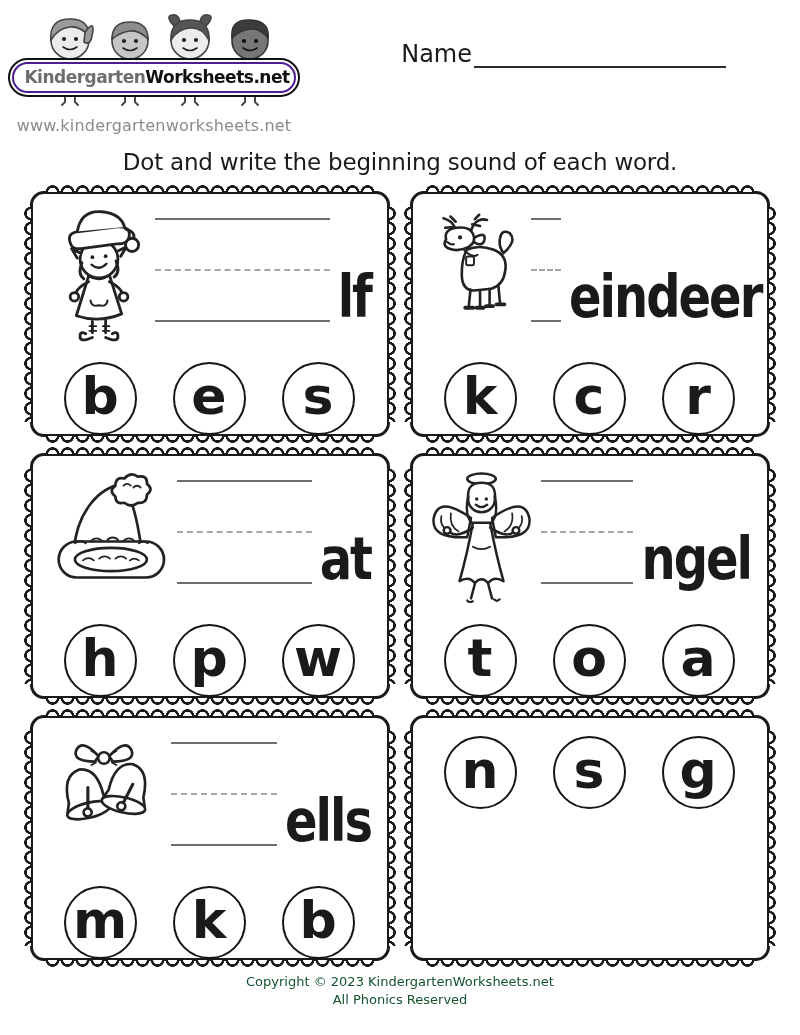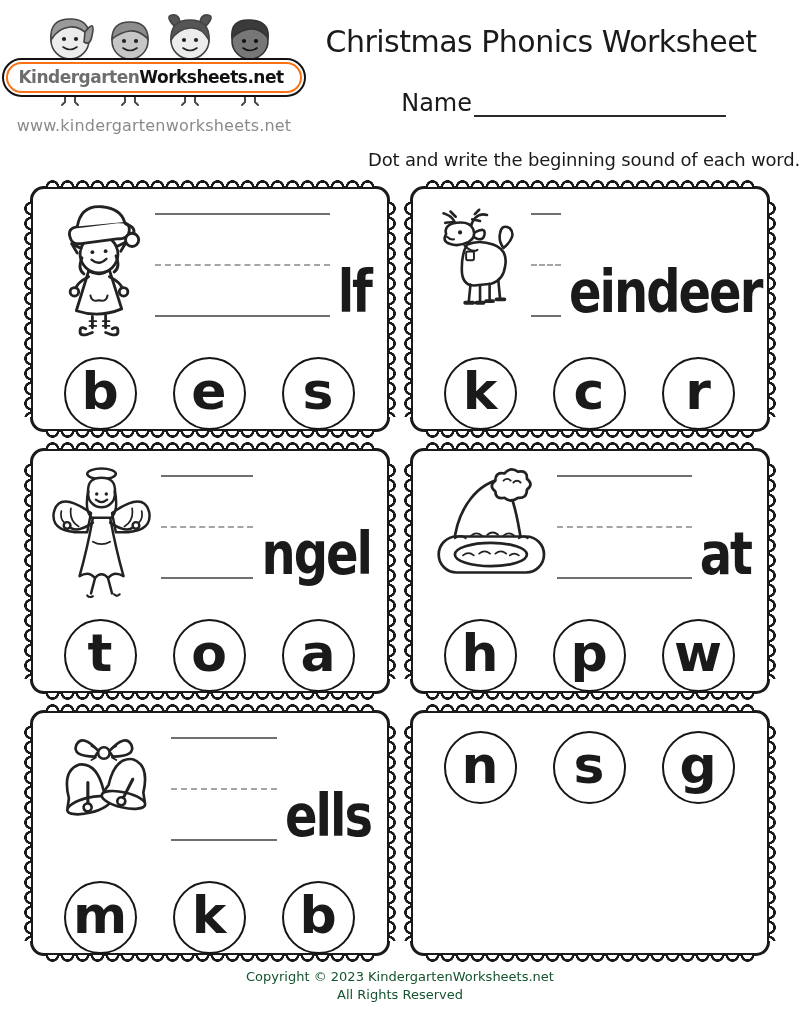--- a/index.html
+++ b/index.html
@@ -5,30 +5,30 @@
   * { box-sizing: border-box; }
   html,body { margin:0; padding:0; }
   body {
     width:800px; height:1035px; background:#ffffff; overflow:hidden;
     font-family:"DejaVu Sans","Liberation Sans",sans-serif; color:#1a1a1a;
   }
   
   .top { display:flex; padding:10px 28px 0 28px; }
   .logo { width:252px; flex:none; display:flex; flex-direction:column; align-items:center; }
   .banner { border:2px solid #111; border-radius:24px; padding:2px; background:#fff; margin-top:-6px; position:relative; z-index:2; }
-  .banner-in { border:2px solid #f97316; border-radius:20px; padding:3px 16px 4px 10px; white-space:nowrap; }
+  .banner-in { border:2px solid #4c1d95; border-radius:20px; padding:3px 4px 4px 10px; white-space:nowrap; }
   .banner-in .b1 { font-size:17px; font-weight:bold; color:#6e6e6e; letter-spacing:-0.5px; }
   .banner-in .b2 { font-size:17px; font-weight:bold; color:#111; letter-spacing:-0.5px; }
   .logo-url { margin-top:8px; font-size:16px; color:#8a8a8a; letter-spacing:0.2px; }
   .head-right { flex:1; display:flex; flex-direction:column; }
   h1.title { margin:14px 0 0 30px; font-size:30px; font-weight:400; text-align:center; letter-spacing:-0.5px; }
   .name-row { margin:30px 46px 0 auto; font-size:24px; display:flex; align-items:center; }
   .name-line { display:inline-block; width:252px; border-bottom:2px solid #2a2a2a; height:28px; margin-left:2px; }
   
-  .instruction { text-align:right; font-size:18px; margin:14px 0 0 0; letter-spacing:-0.2px; }
+  .instruction { text-align:center; font-size:23px; margin:14px 0 0 0; letter-spacing:-0.2px; }
   
   .grid { display:grid; grid-template-columns:360px 360px; gap:16px 20px; margin:16px 30px 0 30px; }
   .card-wrap { position:relative; height:246px; }
   .card {
     position:relative; width:100%; height:100%;
     background:#fff; border:3px solid #1a1a1a; border-radius:14px;
     padding:8px 16px 0 14px;
   }
   .sc { position:absolute; pointer-events:none; display:block; }
   .sc-t { left:12px; right:12px; top:-10px; height:8px;
@@ -114,21 +114,20 @@
       <g stroke="#4a4a4a" stroke-width="2" stroke-linecap="round" fill="none">
         <path d="M31,0 v5 l-3,3 M41,0 v5 l3,3"></path>
         <path d="M91,0 v5 l-3,3 M101,0 v5 l3,3"></path>
         <path d="M151,0 v5 l-3,3 M161,0 v5 l3,3"></path>
         <path d="M211,0 v5 l-3,3 M221,0 v5 l3,3"></path>
       </g>
     </svg>
     <div class="logo-url">www.kindergartenworksheets.net</div>
   </div>
   <div class="head-right">
-    <h1 class="title">Christmas Phonics Worksheet</h1>
     <div class="name-row">
       <span>Name</span>
         <span class="name-line"></span>
     </div>
   </div>
 </header>
 
 <p class="instruction">Dot and write the beginning sound of each word.</p>
 
 <main class="grid">
@@ -235,20 +234,61 @@
   </section>
 
   <section class="card-wrap">
     <div class="card">
       <i class="sc sc-t"></i>
       <i class="sc sc-b"></i>
       <i class="sc sc-l"></i>
       <i class="sc sc-r"></i>
       <div class="card-top">
         <div class="pic">
+          <svg width="126" height="120" viewBox="0 0 140 126">
+            <g fill="none" stroke="#222" stroke-width="3" stroke-linecap="round" stroke-linejoin="round">
+              <path d="M30,86 C34,44 58,18 84,14 C95,28 101,58 105,86" fill="#fff"></path>
+              <path d="M76,28 q-8,-6 0,-12 q0,-10 10,-8 q7,-8 15,-2 q11,-2 10,8 q8,6 0,12 q0,10 -10,9 q-8,6 -15,0 q-10,2 -10,-7 Z" fill="#fff"></path>
+              <path d="M85,16 q4,-4 8,0 M96,18 q4,-4 8,0" stroke-width="2"></path>
+              <rect x="13" y="78" width="117" height="40" rx="20" fill="#fff"></rect>
+              <ellipse cx="71" cy="98" rx="40" ry="13" fill="#fff"></ellipse>
+              <path d="M31,80 q6,-5 12,0 M49,77 q6,-5 12,0 M67,76 q6,-5 12,0 M85,77 q6,-5 12,0 M102,80 q5,-4 10,0" stroke-width="2"></path>
+              <path d="M40,99 q6,-5 12,0 M58,97 q6,-5 12,0 M76,97 q6,-5 12,0 M92,99 q5,-4 10,0" stroke-width="2"></path>
+            </g>
+          </svg>
+        </div>
+        <div class="lines">
+          <div class="wline"></div>
+          <div class="wline dash"></div>
+          <div class="wline"></div>
+        </div>
+        <div class="suffix">at</div>
+      </div>
+      <div class="letters">
+        <div class="letter-circle">
+            <span>h</span>
+          </div>
+        <div class="letter-circle">
+            <span>p</span>
+          </div>
+        <div class="letter-circle">
+            <span>w</span>
+          </div>
+      </div>
+    </div>
+  </section>
+
+  <section class="card-wrap">
+    <div class="card">
+      <i class="sc sc-t"></i>
+      <i class="sc sc-b"></i>
+      <i class="sc sc-l"></i>
+      <i class="sc sc-r"></i>
+      <div class="card-top">
+        <div class="pic">
           <svg width="110" height="146" viewBox="0 0 115 152">
             <g fill="none" stroke="#222" stroke-width="2.6" stroke-linecap="round" stroke-linejoin="round">
               <ellipse cx="57" cy="11" rx="15" ry="5.5" fill="#fff"></ellipse>
               <path d="M46,52 Q12,28 7,52 Q4,74 42,72 Z" fill="#fff"></path>
               <path d="M15,50 q-2,10 6,14 M25,47 q-2,13 8,19" stroke-width="1.8"></path>
               <path d="M68,52 Q102,28 107,52 Q110,74 72,72 Z" fill="#fff"></path>
               <path d="M99,50 q2,10 -6,14 M89,47 q2,13 -8,19" stroke-width="1.8"></path>
               <path d="M48,57 Q42,90 34,118 Q44,112 50,120 Q57,112 64,120 Q70,112 80,118 Q72,90 66,57 Z" fill="#fff"></path>
               <path d="M48,62 Q32,73 24,67"></path>
                 <circle cx="21" cy="65" r="3.5" fill="#fff"></circle>
@@ -288,61 +328,20 @@
   </section>
 
   <section class="card-wrap">
     <div class="card">
       <i class="sc sc-t"></i>
       <i class="sc sc-b"></i>
       <i class="sc sc-l"></i>
       <i class="sc sc-r"></i>
       <div class="card-top">
         <div class="pic">
-          <svg width="126" height="120" viewBox="0 0 140 126">
-            <g fill="none" stroke="#222" stroke-width="3" stroke-linecap="round" stroke-linejoin="round">
-              <path d="M30,86 C34,44 58,18 84,14 C95,28 101,58 105,86" fill="#fff"></path>
-              <path d="M76,28 q-8,-6 0,-12 q0,-10 10,-8 q7,-8 15,-2 q11,-2 10,8 q8,6 0,12 q0,10 -10,9 q-8,6 -15,0 q-10,2 -10,-7 Z" fill="#fff"></path>
-              <path d="M85,16 q4,-4 8,0 M96,18 q4,-4 8,0" stroke-width="2"></path>
-              <rect x="13" y="78" width="117" height="40" rx="20" fill="#fff"></rect>
-              <ellipse cx="71" cy="98" rx="40" ry="13" fill="#fff"></ellipse>
-              <path d="M31,80 q6,-5 12,0 M49,77 q6,-5 12,0 M67,76 q6,-5 12,0 M85,77 q6,-5 12,0 M102,80 q5,-4 10,0" stroke-width="2"></path>
-              <path d="M40,99 q6,-5 12,0 M58,97 q6,-5 12,0 M76,97 q6,-5 12,0 M92,99 q5,-4 10,0" stroke-width="2"></path>
-            </g>
-          </svg>
-        </div>
-        <div class="lines">
-          <div class="wline"></div>
-          <div class="wline dash"></div>
-          <div class="wline"></div>
-        </div>
-        <div class="suffix">at</div>
-      </div>
-      <div class="letters">
-        <div class="letter-circle">
-            <span>h</span>
-          </div>
-        <div class="letter-circle">
-            <span>p</span>
-          </div>
-        <div class="letter-circle">
-            <span>w</span>
-          </div>
-      </div>
-    </div>
-  </section>
-
-  <section class="card-wrap">
-    <div class="card">
-      <i class="sc sc-t"></i>
-      <i class="sc sc-b"></i>
-      <i class="sc sc-l"></i>
-      <i class="sc sc-r"></i>
-      <div class="card-top">
-        <div class="pic">
           <svg width="120" height="120" viewBox="0 0 135 128">
             <g fill="none" stroke="#222" stroke-width="3" stroke-linecap="round" stroke-linejoin="round">
               <g transform="rotate(-14 45 78)">
                 <path d="M25,74 Q25,42 45,40 Q65,42 65,74 L69,84 Q45,93 21,84 Z" fill="#fff"></path>
                 <ellipse cx="45" cy="87" rx="25" ry="8.5" fill="#fff"></ellipse>
                 <path d="M50,62 L44,86" stroke-width="3.5"></path>
                 <circle cx="43" cy="89" r="4.5" fill="#fff"></circle>
               </g>
               <g transform="rotate(13 88 72)">
                 <path d="M68,68 Q68,36 88,34 Q108,36 108,68 L112,78 Q88,87 64,78 Z" fill="#fff"></path>
@@ -395,14 +394,14 @@
             <span>g</span>
           </div>
       </div>
     </div>
   </section>
 
 </main>
 
 <footer class="footer">
   <div>Copyright © 2023 KindergartenWorksheets.net</div>
-  <div>All Rights Reserved</div>
+  <div>All Phonics Reserved</div>
 </footer>
 
 </body></html>

